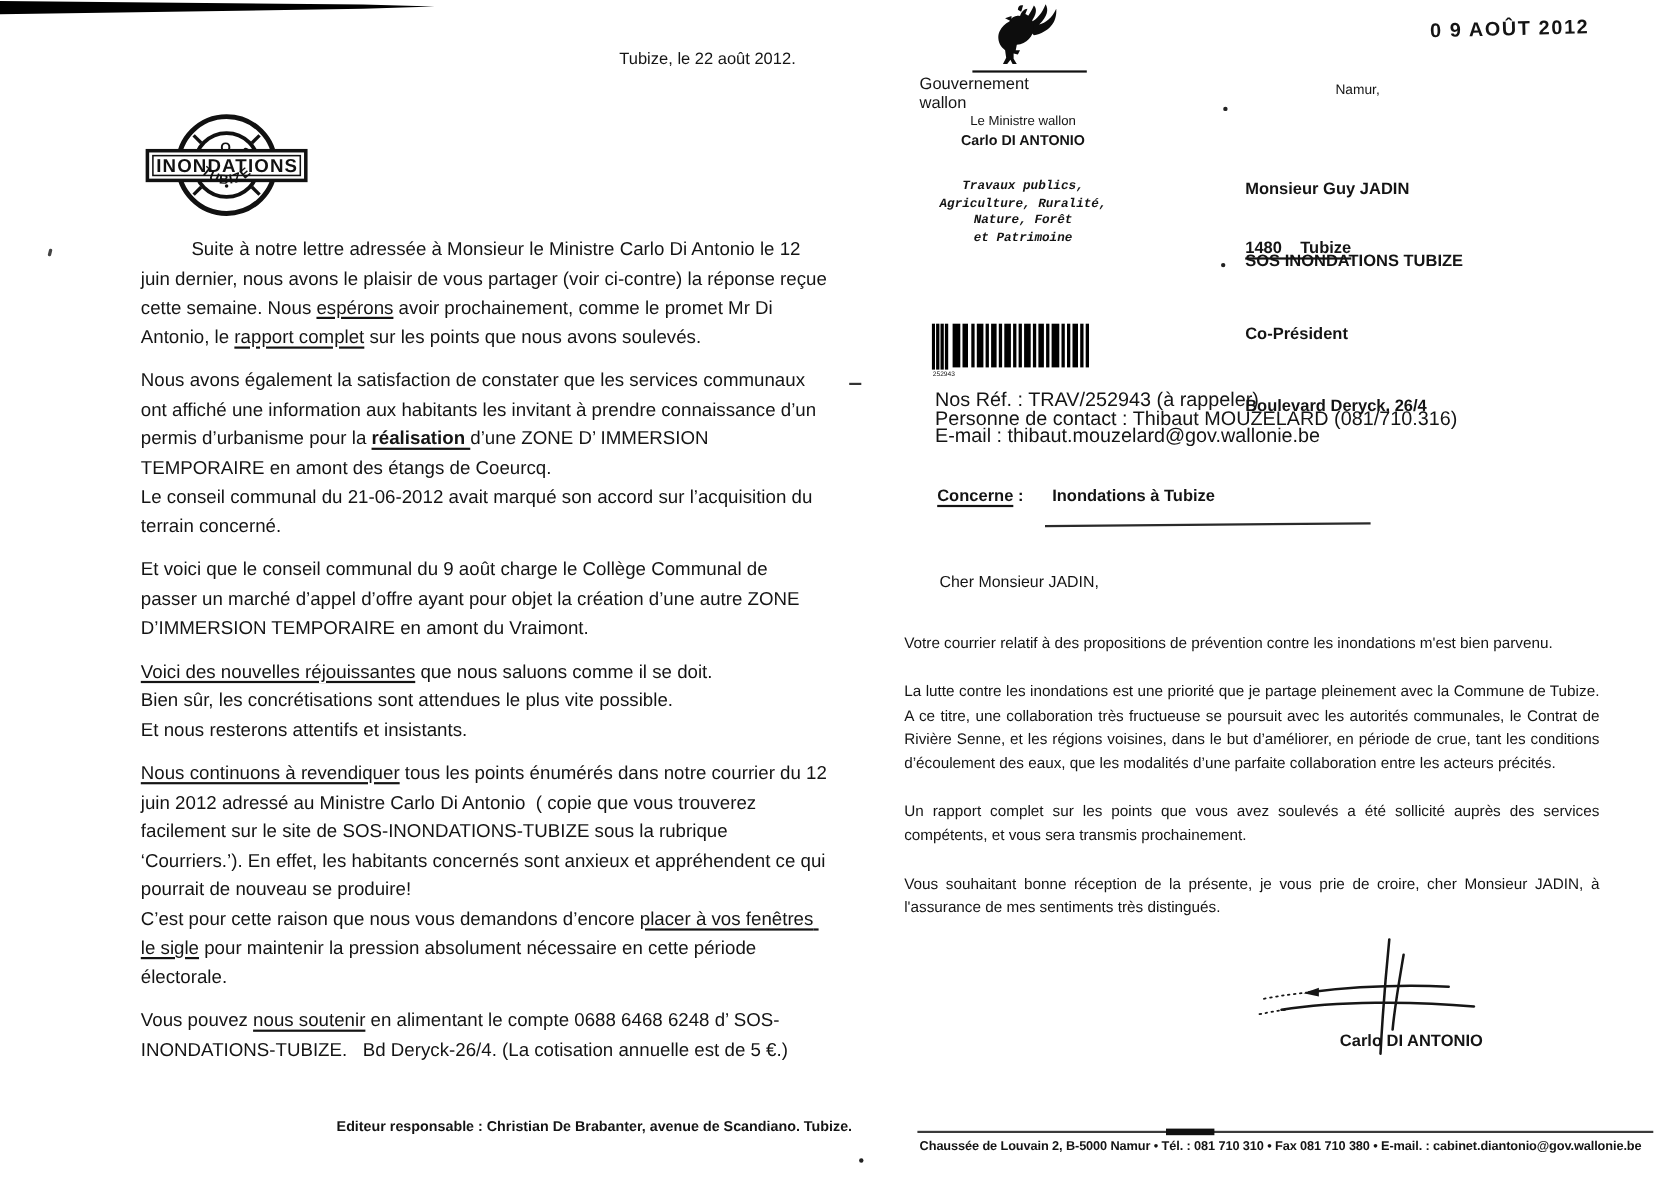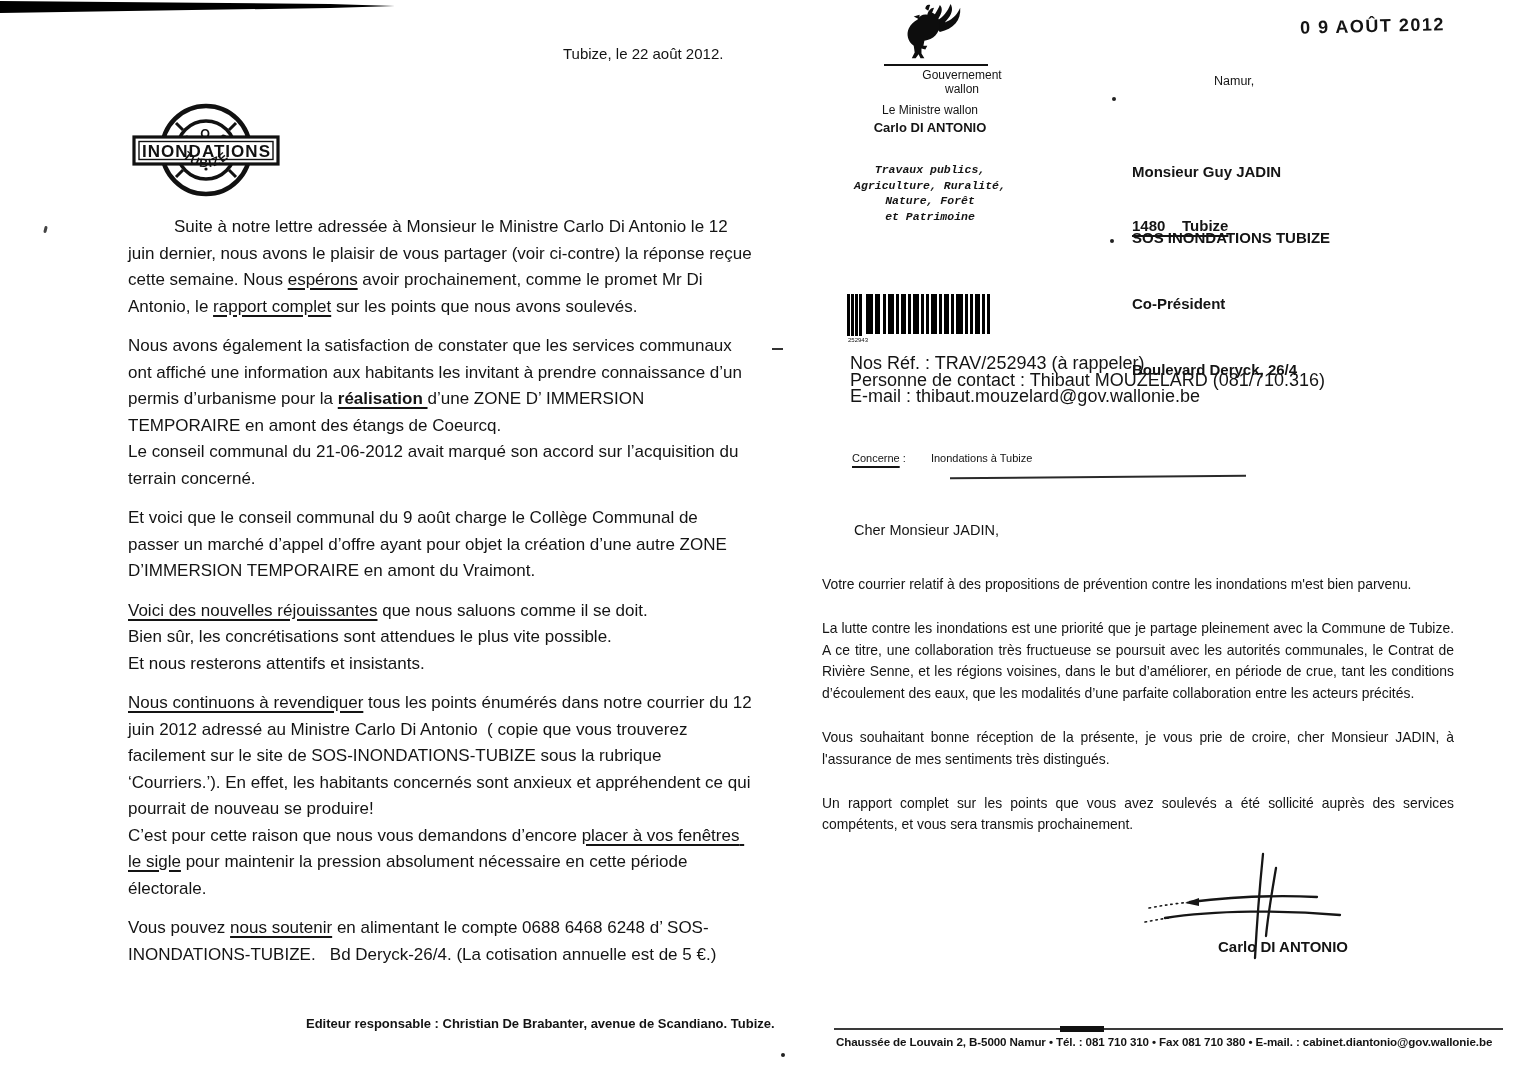--- a/index.html
+++ b/index.html
@@ -22,33 +22,33 @@
   .l-body{left:128px;top:214px;width:624px;}
   .l-body p{margin:0 0 13px 0;font-size:17px;line-height:26.5px;white-space:pre-wrap;}
   .l-body p.indent{text-indent:46px;}
   .useg{text-decoration:underline;text-decoration-thickness:1.6px;text-underline-offset:3px;text-align:right;}
   .bseg{font-weight:700;}
   .l-footer{left:306px;top:1016px;font-size:13px;font-weight:700;}
 
   
   .r-rooster{left:901px;top:3px;}
   .r-roosterline{left:884px;top:64px;width:104px;height:2px;background:#111;}
-  .r-caption{left:904px;top:68px;width:116px;text-align:center;font-size:12px;}
+  .r-caption{left:836px;top:68px;width:116px;text-align:left;font-size:15px;}
   .r-city{left:1214px;top:26px;font-size:12.5px;margin-top:48px;}
   .r-datestamp{left:1300px;top:16px;font-size:18px;font-weight:700;letter-spacing:1.5px;transform:rotate(-1.4deg);white-space:pre;}
   .r-sender{left:850px;top:103px;width:160px;text-align:center;}
   .r-sender .t1{font-size:12px;}
   .r-sender .t2{font-size:13px;font-weight:700;margin-top:3px;}
   .r-portfolio{margin-top:27px;font-style:italic;font-weight:700;font-size:11.5px;line-height:15.5px;font-family:Liberation Mono, monospace;}
   .r-recipient{left:1132px;top:117px;font-size:15px;line-height:22px;font-weight:700;white-space:pre-wrap;}
   .r-reccity{left:1132px;top:217px;font-size:15px;font-weight:700;white-space:pre-wrap;
              text-decoration:underline;text-decoration-thickness:1.6px;text-underline-offset:4px;}
   .r-barcode{left:847px;top:294px;}
   .r-refs{left:850px;top:355px;font-size:18px;line-height:16.5px;}
-  .r-concerne{left:852px;top:452px;font-size:11px;font-weight:400;}
+  .r-concerne{left:852px;top:442px;font-size:15px;font-weight:700;}
   .r-concerne .lbl{text-decoration:underline;text-decoration-thickness:1.6px;text-underline-offset:4px;}
   .r-concerne .val{margin-left:22px;}
   .r-concrule{left:950px;top:476px;width:296px;height:2px;background:#2a2a2a;transform:rotate(-0.5deg);}
   .r-salut{left:854px;top:522px;font-size:14.5px;}
   .r-body{left:822px;top:574px;width:632px;}
   .r-body p{margin:0 0 22px 0;font-size:13.9px;line-height:21.8px;text-align:justify;}
   .r-sig{left:1135px;top:852px;}
   .r-signame{left:1218px;top:938px;font-size:15px;font-weight:700;}
   .r-footrule{left:834px;top:1028px;width:669px;height:1.5px;background:#3a3a3a;}
   .r-footrule-thick{left:1060px;top:1026px;width:44px;height:6px;background:#111;}
@@ -183,22 +183,22 @@
     <span class="lbl">Concerne</span><span> :</span>
     <span class="val">Inondations à Tubize</span>
   </div>
   <div class="abs r-concrule"></div>
 
   <div class="abs r-salut">Cher Monsieur JADIN,</div>
 
   <div class="abs r-body">
     <p>Votre courrier relatif à des propositions de prévention contre les inondations m'est bien parvenu.</p>
     <p>La lutte contre les inondations est une priorité que je partage pleinement avec la Commune de Tubize. A ce titre, une collaboration très fructueuse se poursuit avec les autorités communales, le Contrat de Rivière Senne, et les régions voisines, dans le but d’améliorer, en période de crue, tant les conditions d’écoulement des eaux, que les modalités d’une parfaite collaboration entre les acteurs précités.</p>
+    <p>Un rapport complet sur les points que vous avez soulevés a été sollicité auprès des services compétents, et vous sera transmis prochainement.</p>
     <p>Vous souhaitant bonne réception de la présente, je vous prie de croire, cher Monsieur JADIN, à l'assurance de mes sentiments très distingués.</p>
-    <p>Un rapport complet sur les points que vous avez soulevés a été sollicité auprès des services compétents, et vous sera transmis prochainement.</p>
   </div>
 
   <svg class="abs r-sig" width="238" height="108" viewBox="0 0 238 108">
     <g stroke="#161616" stroke-width="2.3" fill="none" stroke-linecap="round">
       <path d="M14 56 C30 53 44 51 58 50" stroke-dasharray="1.5 4" stroke-width="1.6"></path>
       <path d="M55 50 C95 45 140 43 182 45"></path>
       <polygon points="64 46 50 51 64 54" fill="#161616" stroke="none"></polygon>
       <path d="M10 70 C20 68 26 67 34 66" stroke-dasharray="1.5 4" stroke-width="1.6"></path>
       <path d="M30 66 C80 58 150 58 205 63"></path>
       <path d="M128 2 C125 32 122 68 120 106"></path>

